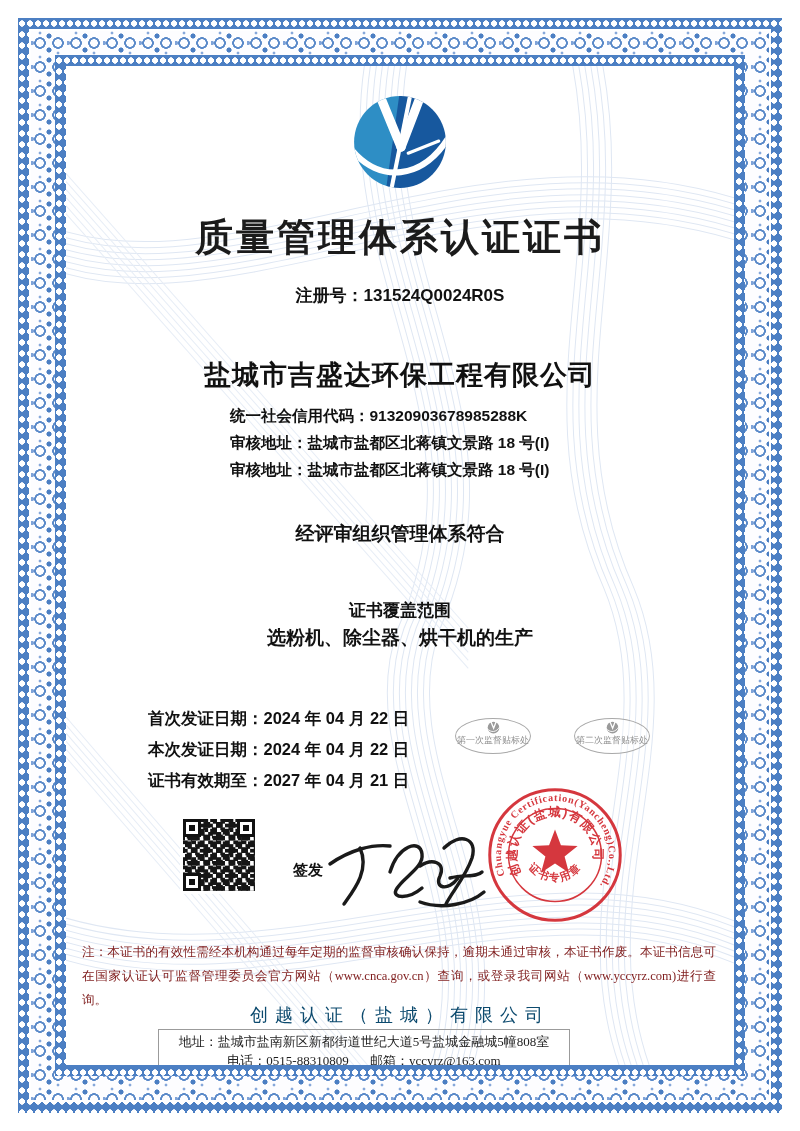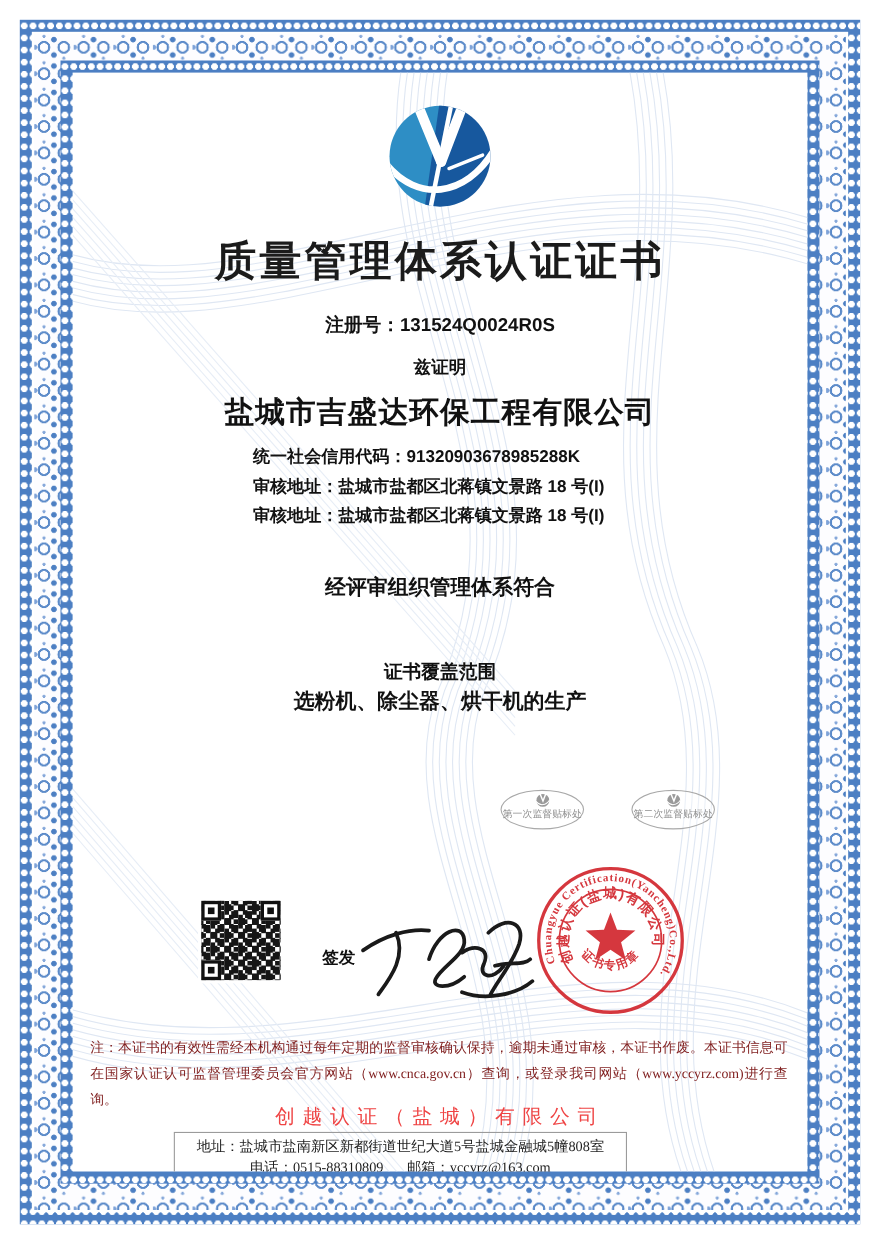--- a/index.html
+++ b/index.html
@@ -85,21 +85,21 @@
 
   .seal { left: 414px; top: 714px; }
 
   
   .note {
     left: 16px; width: 634px; top: 874px; font-size: 12.6px; line-height: 24px;
     font-family: "Liberation Serif", serif; color: #7f1d1d; text-align: justify;
   }
   .foot-company {
     top: 937px; font-size: 18px; letter-spacing: 7px;
-    font-family: Liberation Sans, sans-serif; color: #ef4444;
+    font-family: Liberation Sans, sans-serif; color: #0c4a6e;
   }
   .addr-box {
     left: 92px; width: 412px; top: 963px; height: 42px; border: 1px solid #9b9b9b;
     font-family: "Liberation Serif", serif; font-size: 13px; line-height: 19px;
     text-align: center; color: #1d1d1d; padding-top: 2px;
   }
   .addr-box .row2 span { margin: 0 9px; }
 </style>
 </head>
 <body>
@@ -181,33 +181,37 @@
                 <line x1="62" y1="-5" x2="40" y2="105" stroke="#ffffff" stroke-width="4"></line>
                 <path d="M28,0 L51,56" stroke="#ffffff" stroke-width="9" stroke-linecap="round"></path>
                 <path d="M74,-4 L51,56" stroke="#ffffff" stroke-width="9" stroke-linecap="round"></path>
                 <path d="M2,58 C30,92 72,88 98,46" stroke="#ffffff" stroke-width="6" fill="none"></path>
                 <path d="M58,62 L88,50" stroke="#ffffff" stroke-width="3" stroke-linecap="round"></path>
               </g>
             </svg>
 
             <div class="abs ctr title">质量管理体系认证证书</div>
             <div class="abs ctr regline"><span>注册号：</span><span>131524Q0024R0S</span></div>
-            <div class="abs ctr attest">兹证明</div>
             <div class="abs ctr company">盐城市吉盛达环保工程有限公司</div>
 
             <div class="abs infoblock">
               <div><span>统一社会信用代码：</span><span>91320903678985288K</span></div>
               <div><span>审核地址：</span><span>盐城市盐都区北蒋镇文景路 18 号(I)</span></div>
               <div><span>审核地址：</span><span>盐城市盐都区北蒋镇文景路 18 号(I)</span></div>
             </div>
 
             <div class="abs ctr comp1">经评审组织管理体系符合</div>
             <div class="abs ctr scope-title">证书覆盖范围</div>
             <div class="abs ctr scope">选粉机、除尘器、烘干机的生产</div>
 
+            <div class="abs dates">
+              <div><span>首次发证日期：</span><span>2024 年 04 月 22 日</span></div>
+              <div><span>本次发证日期：</span><span>2024 年 04 月 22 日</span></div>
+              <div><span>证书有效期至：</span><span>2027 年 04 月 21 日</span></div>
+            </div>
 
             <div class="abs sup-stamp sup1">
               <svg class="mini" width="13" height="13" viewBox="0 0 100 100">
                   <circle cx="50" cy="51" r="45" fill="#9a9a9a"></circle>
                   <path d="M28,0 L51,56 L74,-4" stroke="#fff" stroke-width="10" fill="none"></path>
                   <path d="M2,58 C30,92 72,88 98,46" stroke="#fff" stroke-width="7" fill="none"></path>
                 </svg>
               <span>第一次监督贴标处</span>
             </div>
             <div class="abs sup-stamp sup2">

